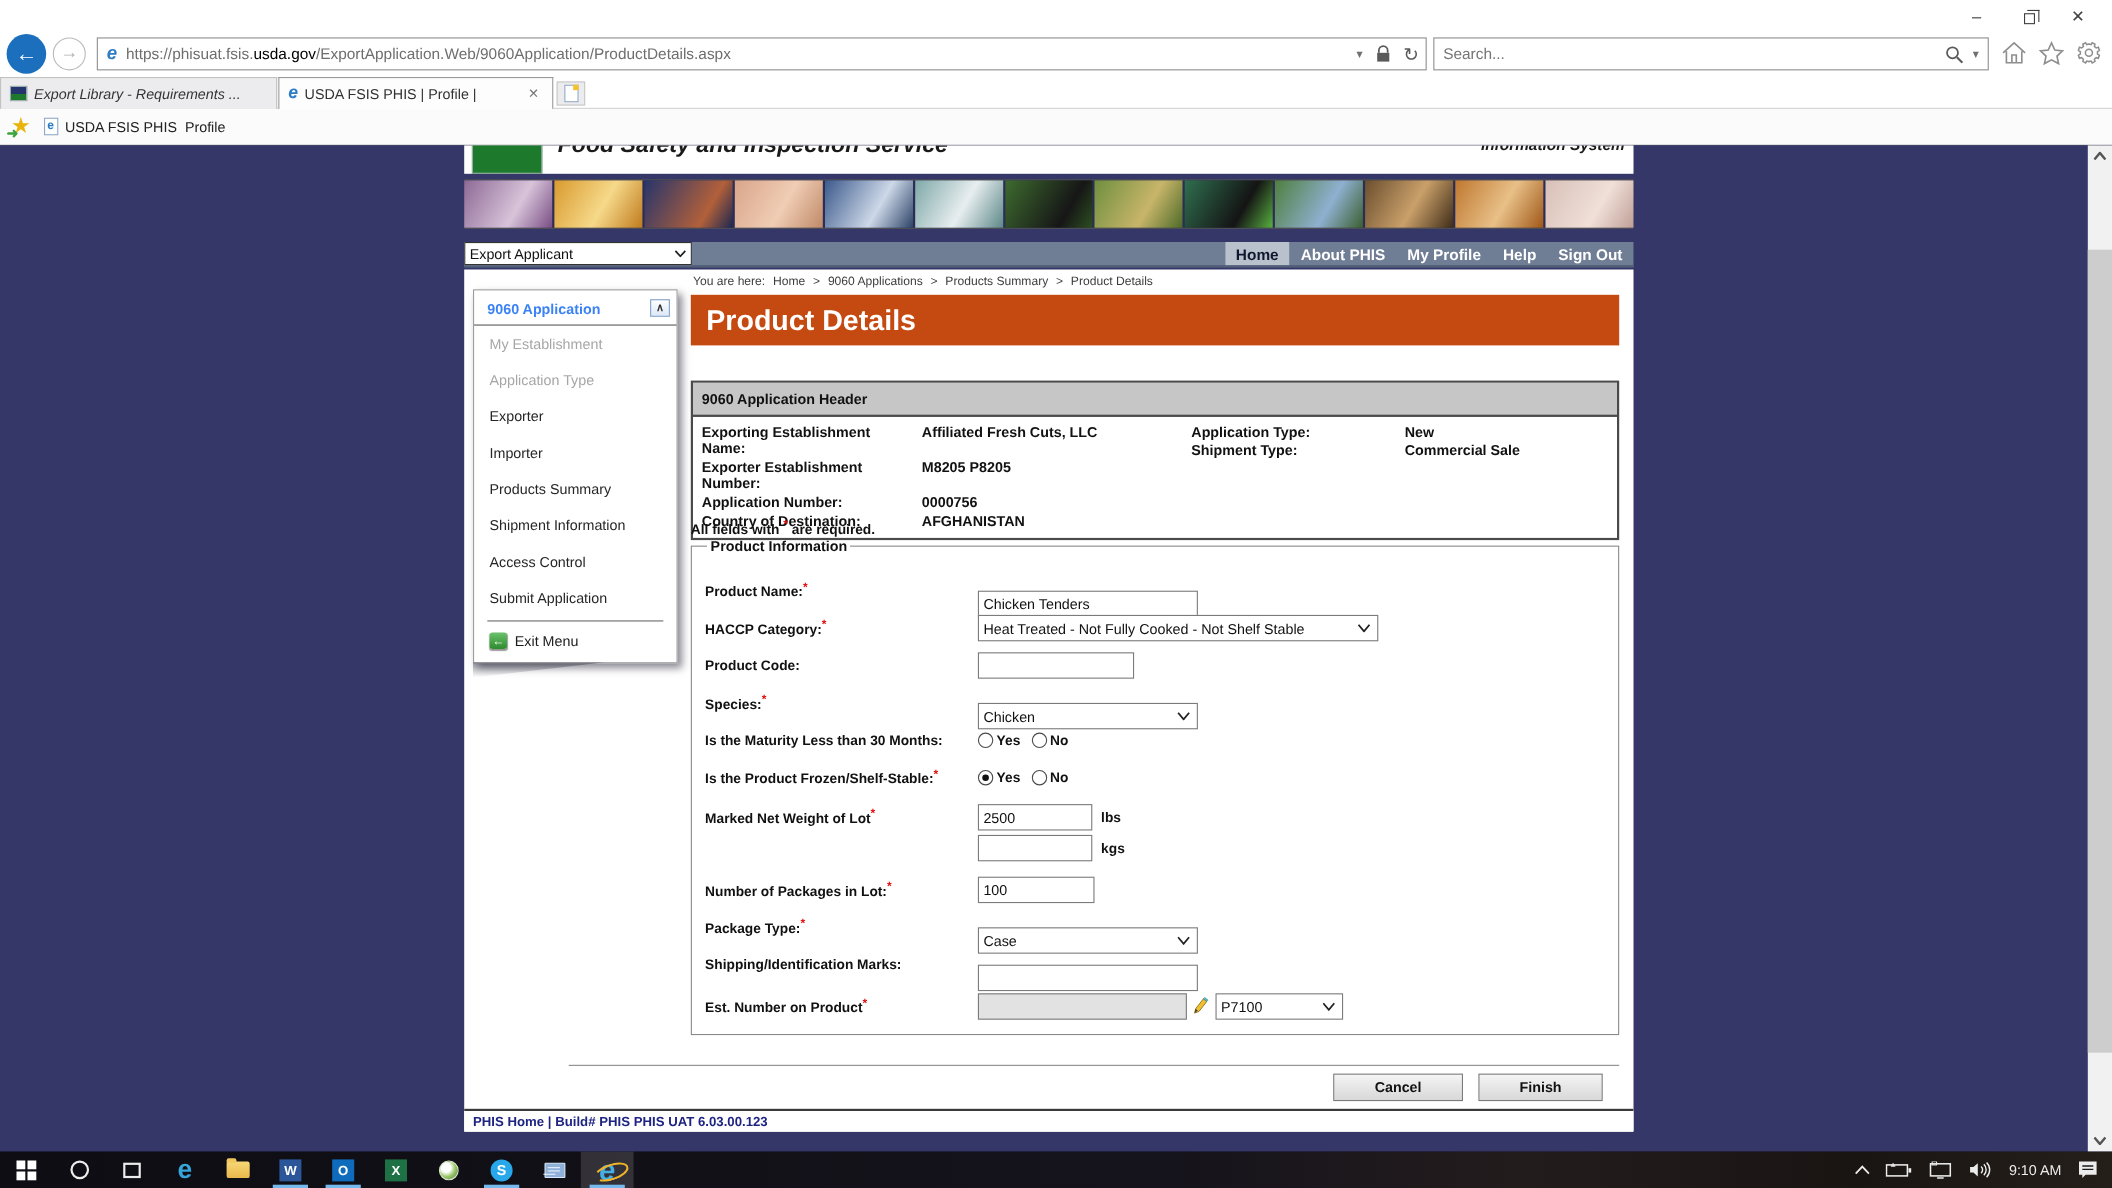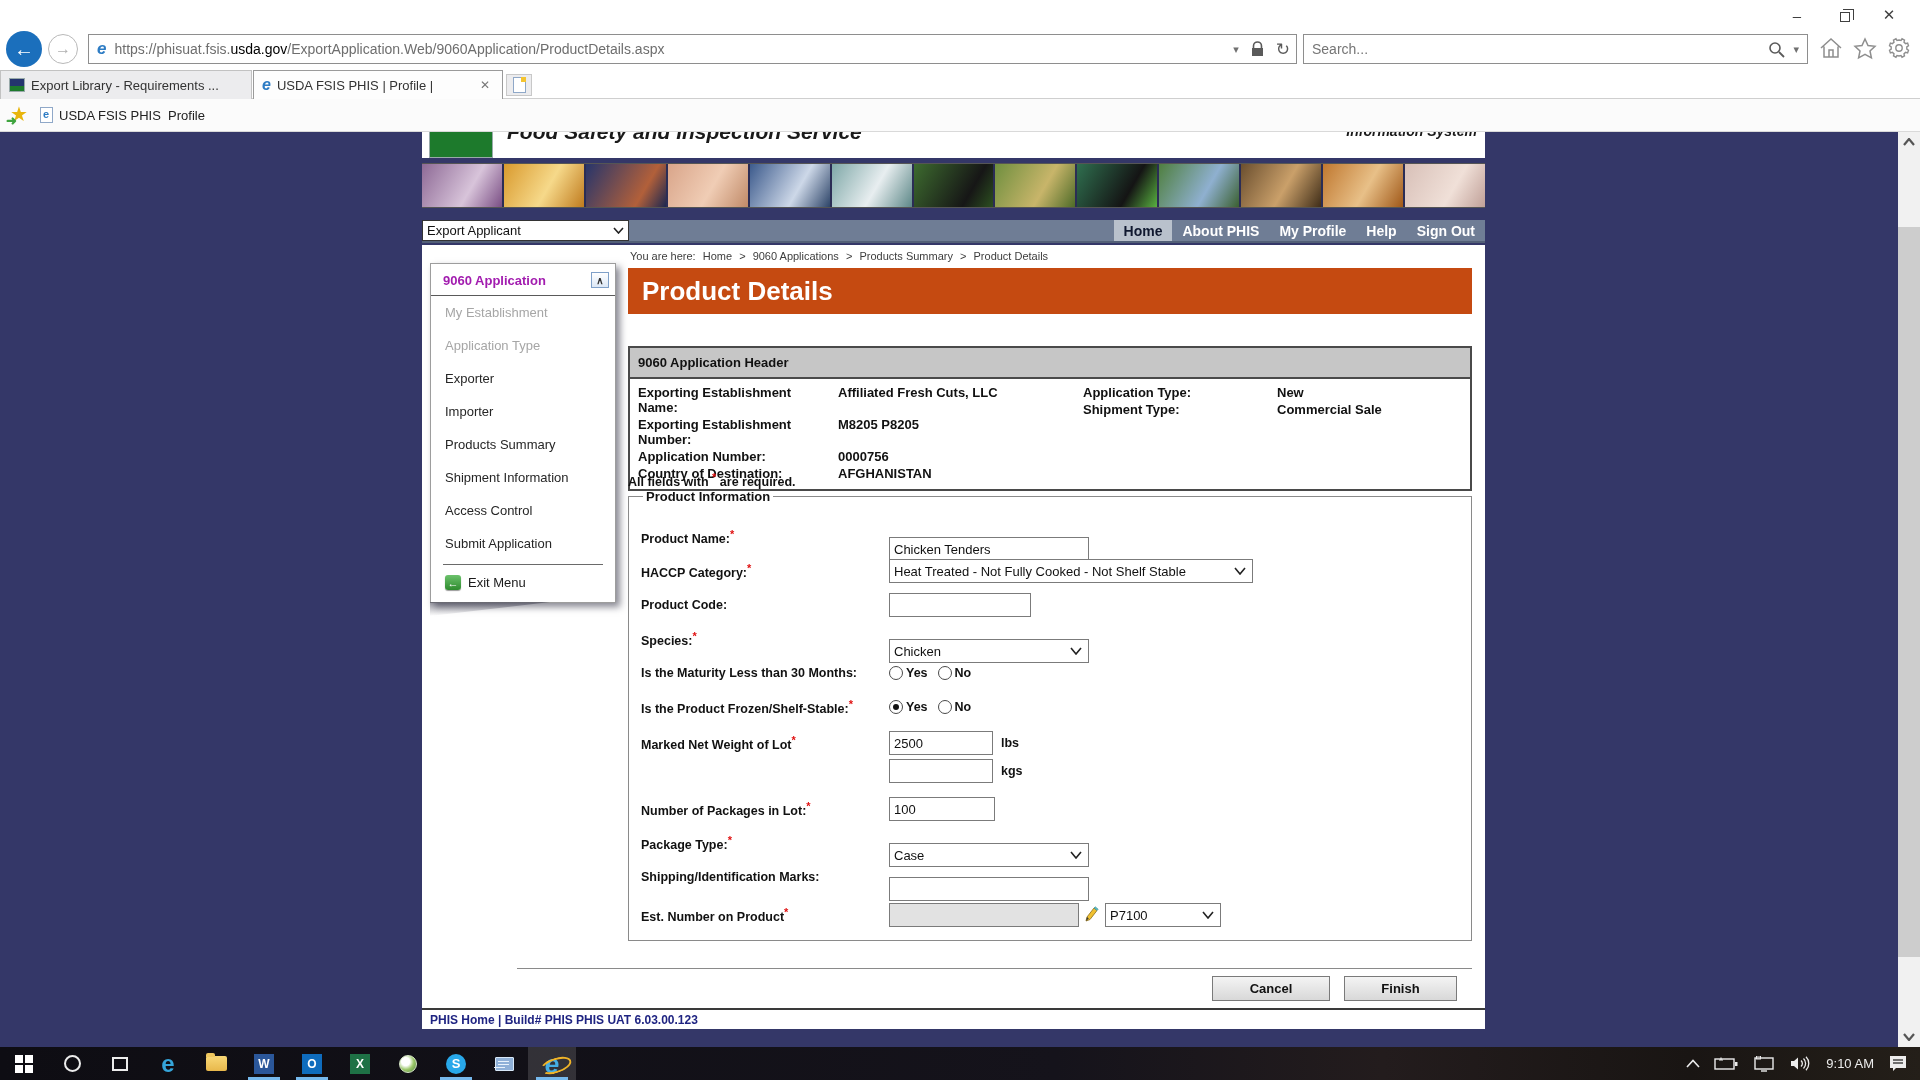--- a/index.html
+++ b/index.html
@@ -28,21 +28,21 @@
   .caret { font-size:11px; color:#707070; }
   #searchbox { position:absolute; left:1303px; top:4px; width:505px; height:30px; border:1px solid #8E8E8E;
                display:flex; align-items:center; padding:0 8px; }
   #searchbox input { border:none; outline:none; flex:1; font-size:14px; color:#444;
                      font-family:"Liberation Sans", sans-serif; background:transparent; }
   .chrome-icons { position:absolute; left:1818px; top:6px; display:flex; gap:8px; }
   .chrome-icons svg { display:block; }
 
   #tabrow { position:absolute; top:68px; left:0; right:0; height:31px; background:#fff; border-bottom:1px solid #CFCFCF; }
   .tab { position:absolute; top:2px; height:29px; display:flex; align-items:center; padding:0 8px; font-size:13px; color:#333; }
-  #tab1 { left:0; width:252px; background:#ECECEE; border:1px solid #C2C2C2; border-bottom:none; }
+  #tab1 { left:0; width:252px; background:#ECECEE; border:1px solid #C2C2C2; border-bottom:none;font-style:italic; }
   #tab2 { left:253px; width:250px; background:#FDFDFD; border:1px solid #9A9A9A; border-bottom:1px solid #FDFDFD; height:30px; }
   .tab-label { flex:1; white-space:nowrap; overflow:hidden; }
   .tab-close { color:#777; font-size:12px; padding:2px 4px; }
   #newtab { position:absolute; left:506px; top:6px; width:26px; height:22px; background:#ECECEE; border:1px solid #C8C8C8;
             display:flex; align-items:center; justify-content:center; }
   .usda-mini { width:16px; height:14px; margin-right:6px; background:linear-gradient(#24356e 0 55%, #1d7a2c 55% 100%);
                border:1px solid #9aa; }
   .page-icon { width:13px; height:16px; background:#fff; border:1px solid #8FA8C8; position:relative; }
   .page-icon .corner { position:absolute; right:-1px; top:-1px; width:5px; height:5px; background:#F4C430; }
   .page-icon .e { position:absolute; left:2px; top:0px; font-size:11px; color:#2D7CC4; font-weight:bold; }
@@ -96,21 +96,21 @@
                 color:#fff; font-weight:bold; font-size:26px; display:flex; align-items:center; padding-left:14px; }
 
   
   #sidebar { position:absolute; top:131px; left:8px; width:186px; background:#fff; border:1px solid #9d9d9d;
              box-shadow:4px 4px 7px rgba(20,20,40,.5); font-size:13px; }
   #sidebar::after { content:""; position:absolute; top:100%; left:-1px; width:120px; height:14px;
              background:linear-gradient(to bottom, rgba(40,40,60,.45), rgba(40,40,60,0));
              clip-path:polygon(0 0, 100% 0, 0 100%); }
   .sb-head { display:flex; align-items:center; justify-content:space-between; padding:8px 6px 7px 12px;
              border-bottom:1px solid #5a5a5a; }
-  .sb-head .title { font-weight:bold; color:#a21caf; font-size:13px; }
+  .sb-head .title { font-weight:bold; color:#3b82f6; font-size:13px; }
   .sb-collapse { width:18px; height:16px; border:1px solid #7FA0C8; background:linear-gradient(#fff,#dde8f6);
                  display:flex; align-items:center; justify-content:center; font-size:10px; color:#333; font-weight:bold; }
   .sb-item { padding:9px 6px 9px 14px; color:#262626; }
   .sb-item.disabled { color:#A6A6A6; }
   .sb-divider { border-top:1px solid #6a6a6a; margin:4px 12px 0 12px; }
   .sb-exit { display:flex; align-items:center; gap:7px; padding:10px 6px 12px 14px; color:#1a1a1a; }
   .exit-icon { width:16px; height:15px; border-radius:3px; background:linear-gradient(#6cc26c,#2e8b2e);
                color:#fff; font-size:11px; font-weight:bold; display:flex; align-items:center; justify-content:center;
                box-shadow:0 1px 1px rgba(0,0,0,.4); }
 
@@ -350,21 +350,21 @@
         <span>Exit Menu</span>
       </div>
     </div>
 
     <div id="appheader">
       <div class="band">9060 Application Header</div>
       <div class="body">
         <div class="hdr-col left">
           <span>Exporting Establishment Name:</span>
             <span>Affiliated Fresh Cuts, LLC</span>
-          <span>Exporting Establishment Number:</span>
+          <span>Exporter Establishment Number:</span>
             <span>M8205 P8205</span>
           <span>Application Number:</span>
             <span>0000756</span>
           <span>Country of Destination:</span>
             <span>AFGHANISTAN</span>
         </div>
         <div class="hdr-col right">
           <span>Application Type:</span>
             <span>New</span>
           <span>Shipment Type:</span>

